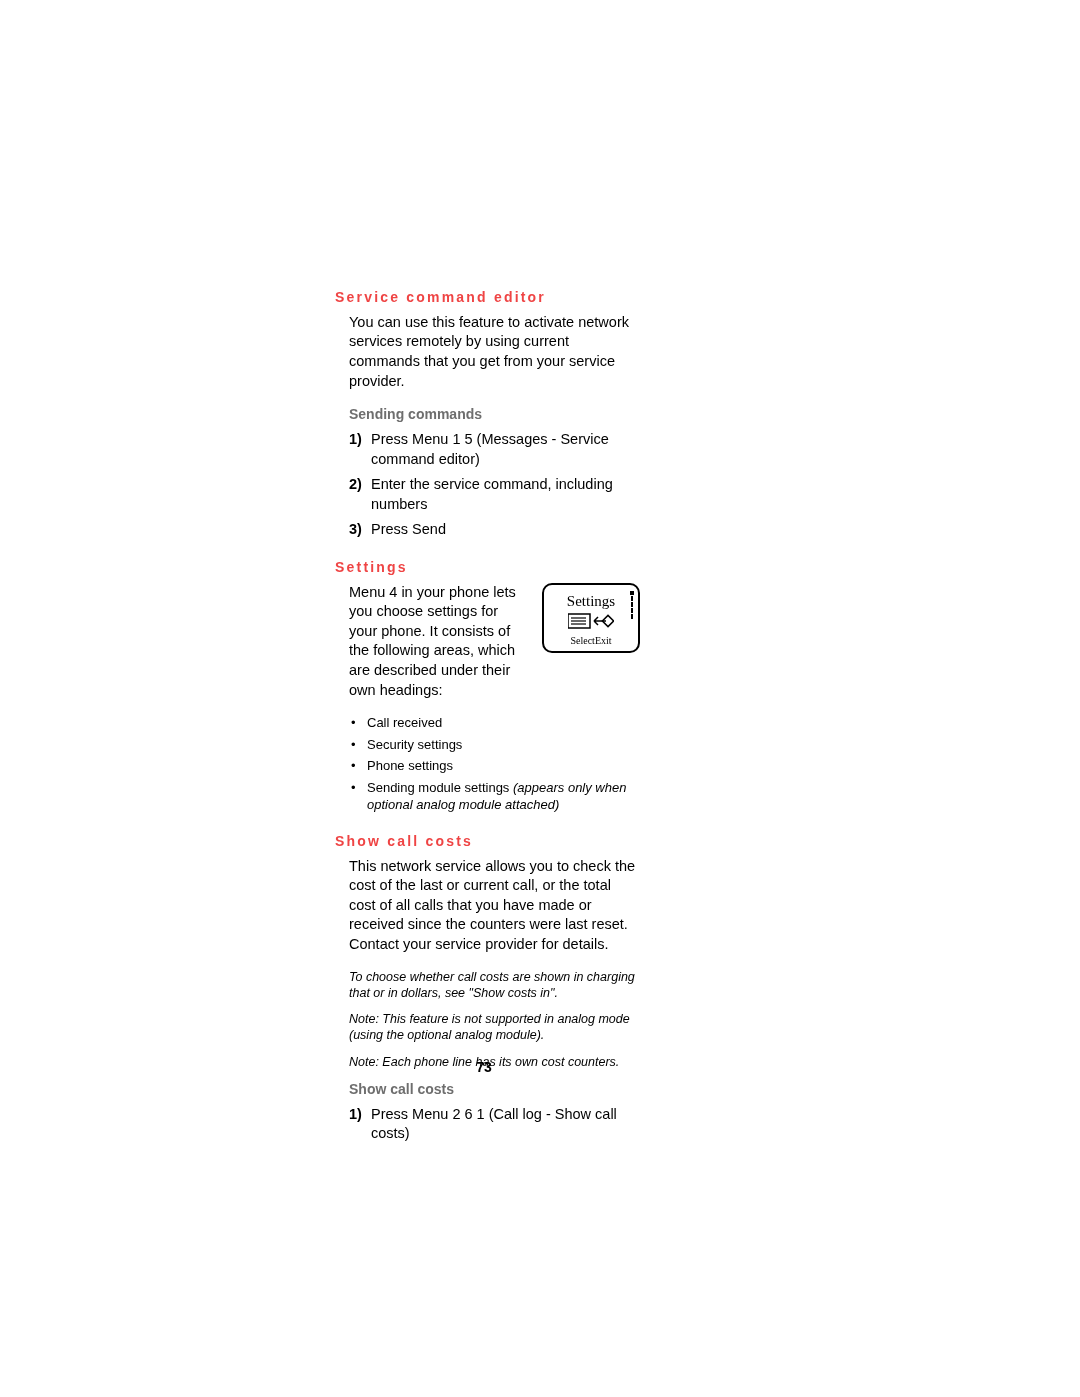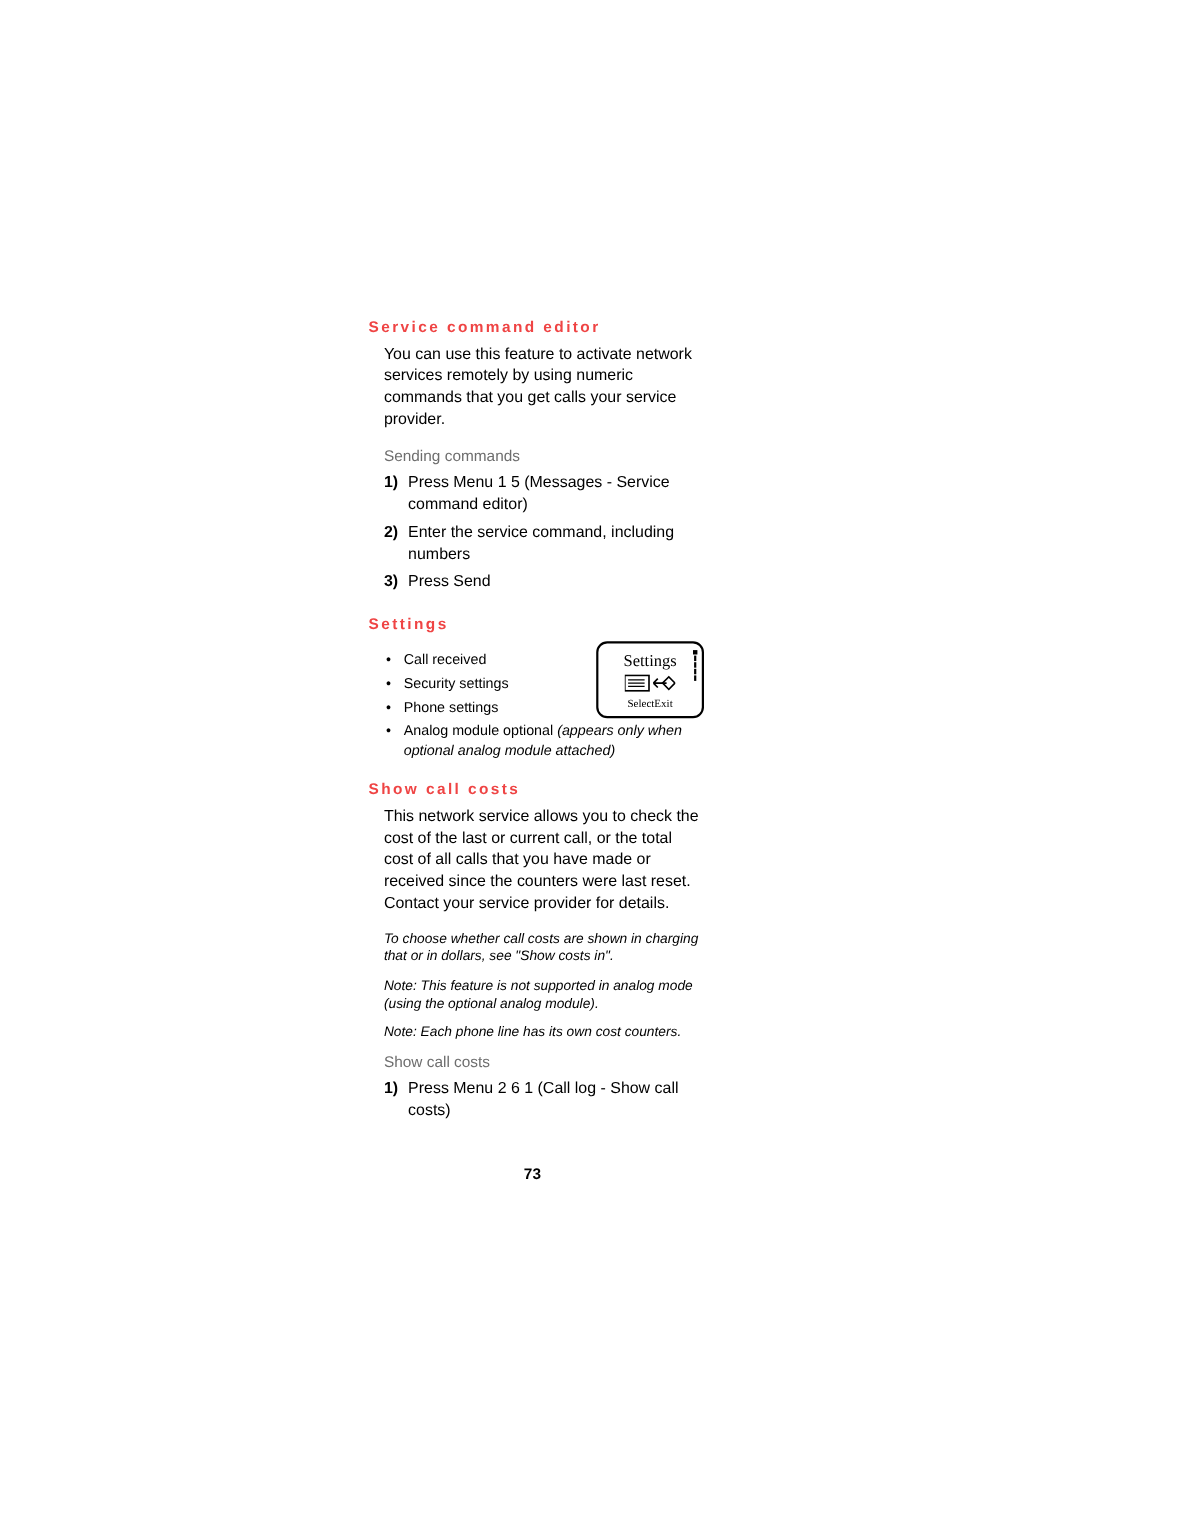--- a/index.html
+++ b/index.html
@@ -28,21 +28,21 @@
     font-size: 14px;
     letter-spacing: 2.2px;
     margin: 0 0 6px 0;
   }
   .para {
     margin: 0 0 14px 14px;
     font-size: 14.5px;
   }
   .sub-heading {
     color: #6e6e6e;
-    font-weight: normal;
+    font-weight: bold;
     font-size: 14px;
     margin: 0 0 6px 14px;
   }
   .ol {
     list-style: none;
     padding: 0;
     margin: 0 0 18px 14px;
   }
   .ol li {
     position: relative;
@@ -140,39 +140,40 @@
     width: 2px; height: 5px; background:#000; margin: 1px auto;
   }
 </style>
 </head>
 <body>
 
 <div class="page">
   <div class="content">
 
     <div class="section-heading">Service command editor</div>
-    <p class="para">You can use this feature to activate network services remotely by using numeric commands that you get calls your service provider.</p>
+    <p class="para">You can use this feature to activate network services remotely by using current commands that you get from your service provider.</p>
     <div class="sub-heading">Sending commands</div>
     <ol class="ol">
       <li>
         <span class="num">1)</span>
         <span><span>Press </span><b>Menu</b><span> 1 5 (</span><b>Messages - Service command editor</b><span>)</span></span>
       </li>
       <li>
         <span class="num">2)</span>
         <span>Enter the service command, including numbers</span>
       </li>
       <li>
         <span class="num">3)</span>
         <span><span>Press </span><b>Send</b></span>
       </li>
     </ol>
 
     <div class="section-heading">Settings</div>
     <div class="settings-block">
+      <div class="settings-text">Menu 4 in your phone lets you choose settings for your phone. It consists of the following areas, which are described under their own headings:</div>
       <div class="phone-screen">
         <div class="signal-bar">
           <div class="ant"></div>
             <div class="seg"></div>
             <div class="seg"></div>
             <div class="seg"></div>
             <div class="seg"></div>
         </div>
         <div class="title">Settings</div>
         <svg class="screen-icon-svg" width="46" height="16" viewBox="0 0 46 16">
@@ -186,21 +187,21 @@
         <div class="softkeys">
           <span>Select</span>
           <span>Exit</span>
         </div>
       </div>
     </div>
     <ul class="ul">
       <li><span class="bullet">•</span><b>Call received</b></li>
       <li><span class="bullet">•</span><b>Security settings</b></li>
       <li><span class="bullet">•</span><b>Phone settings</b></li>
-      <li><span class="bullet">•</span><b>Analog module optional</b><i> (appears only when optional analog module attached)</i></li>
+      <li><span class="bullet">•</span><b>Sending module settings</b><i> (appears only when optional analog module attached)</i></li>
     </ul>
 
     <div class="section-heading">Show call costs</div>
     <p class="para">This network service allows you to check the cost of the last or current call, or the total cost of all calls that you have made or received since the counters were last reset. Contact your service provider for details.</p>
     <p class="italic-note">To choose whether call costs are shown in charging that or in dollars, see "Show costs in".</p>
     <p class="italic-note">Note: This feature is not supported in analog mode (using the optional analog module).</p>
     <p class="italic-note">Note: Each phone line has its own cost counters.</p>
     <div class="sub-heading">Show call costs</div>
     <ol class="ol">
       <li>

